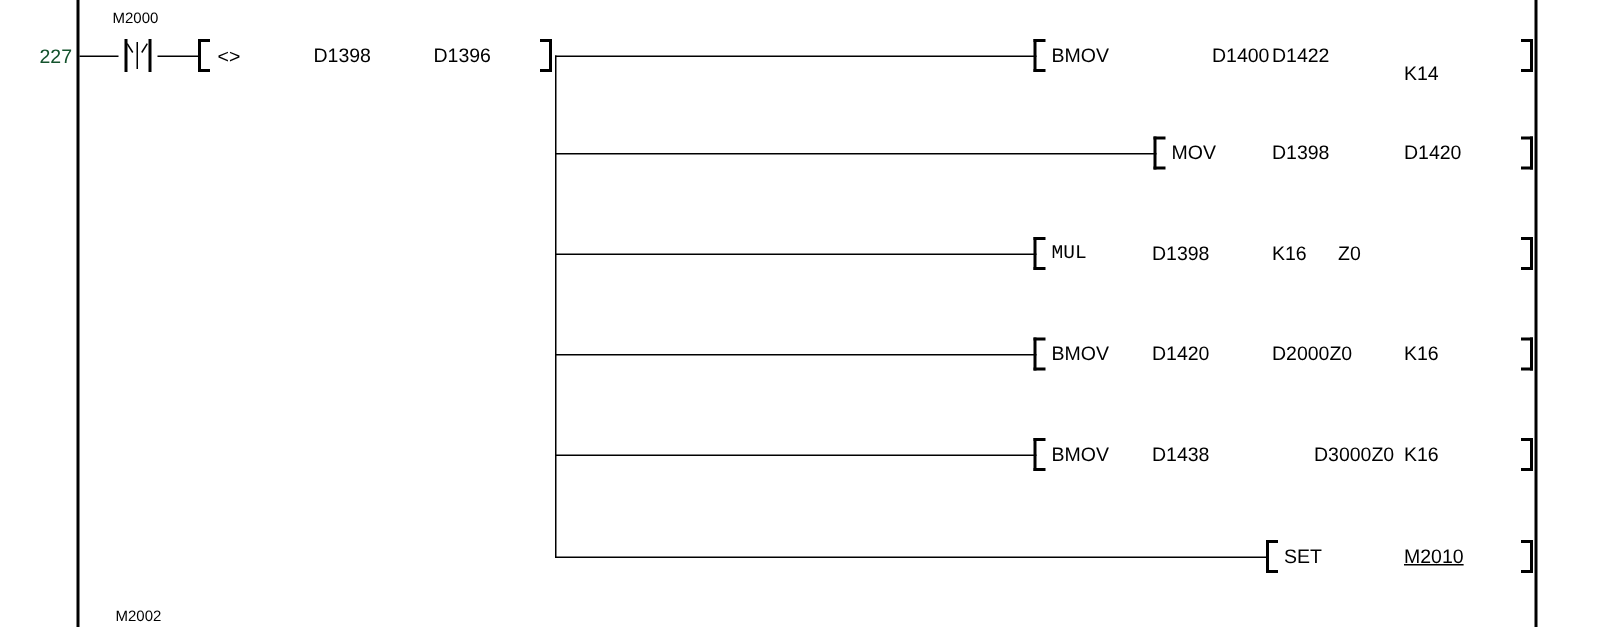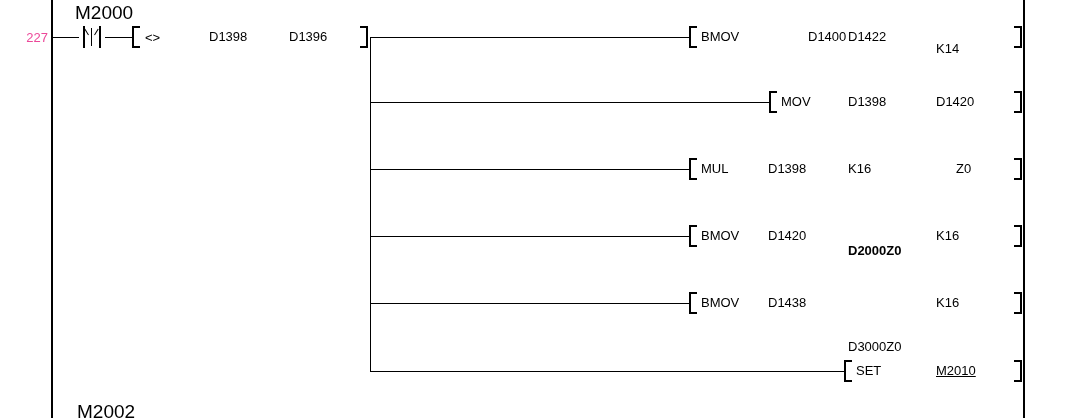--- a/index.html
+++ b/index.html
@@ -35,30 +35,30 @@
   .vwire {
     position: absolute;
     background: #000000;
     width: 1px;
   }
 
   
   .step-number {
     position: absolute;
     font-size: 13px;
-    color: #ec4899;
+    color: #14532d;
     text-align: right;
     line-height: 14px;
     white-space: nowrap;
   }
 
   
   .device-label {
     position: absolute;
-    font-size: 19px;
+    font-size: 10px;
     color: #000000;
     line-height: 14px;
     white-space: nowrap;
   }
 
   
   .contact {
     position: absolute;
     width: 26px;
     height: 22px;
@@ -168,39 +168,39 @@
 
   <div class="hwire" style="left:370px; top:102px; width:401px;"></div>
   <div class="bracket-open" style="left:769px; top:91px;"></div>
   <div class="instr-text" style="left:781px; top:95px;">MOV</div>
   <div class="instr-text" style="left:848px; top:95px;">D1398</div>
   <div class="instr-text" style="left:936px; top:95px;">D1420</div>
   <div class="bracket-close" style="left:1014px; top:91px;"></div>
 
   <div class="hwire" style="left:370px; top:169px; width:321px;"></div>
   <div class="bracket-open" style="left:689px; top:158px;"></div>
-  <div class="instr-text" style="left:701px; top:162px;">MUL</div>
+  <div class="instr-text" style="left:701px; top:162px;font-family:Liberation Mono, monospace;">MUL</div>
   <div class="instr-text" style="left:768px; top:162px;">D1398</div>
   <div class="instr-text" style="left:848px; top:162px;">K16</div>
-  <div class="instr-text" style="left:956px; top:162px;">Z0</div>
+  <div class="instr-text" style="left:892px; top:162px;">Z0</div>
   <div class="bracket-close" style="left:1014px; top:158px;"></div>
 
   <div class="hwire" style="left:370px; top:236px; width:321px;"></div>
   <div class="bracket-open" style="left:689px; top:225px;"></div>
   <div class="instr-text" style="left:701px; top:229px;">BMOV</div>
   <div class="instr-text" style="left:768px; top:229px;">D1420</div>
-  <div class="instr-text" style="left:848px; top:244px;font-weight:bold;">D2000Z0</div>
+  <div class="instr-text" style="left:848px; top:229px;">D2000Z0</div>
   <div class="instr-text" style="left:936px; top:229px;">K16</div>
   <div class="bracket-close" style="left:1014px; top:225px;"></div>
 
   <div class="hwire" style="left:370px; top:303px; width:321px;"></div>
   <div class="bracket-open" style="left:689px; top:292px;"></div>
   <div class="instr-text" style="left:701px; top:296px;">BMOV</div>
   <div class="instr-text" style="left:768px; top:296px;">D1438</div>
-  <div class="instr-text" style="left:848px; top:296px;margin-top:44px;">D3000Z0</div>
+  <div class="instr-text" style="left:876px; top:296px;">D3000Z0</div>
   <div class="instr-text" style="left:936px; top:296px;">K16</div>
   <div class="bracket-close" style="left:1014px; top:292px;"></div>
 
   <div class="hwire" style="left:370px; top:371px; width:476px;"></div>
   <div class="bracket-open" style="left:844px; top:360px;"></div>
   <div class="instr-text" style="left:856px; top:364px;">SET</div>
   <div class="instr-text" style="left:936px; top:364px;text-decoration:underline;">M2010</div>
   <div class="bracket-close" style="left:1014px; top:360px;"></div>
 
   <div class="device-label" style="left:77px; top:405px;">M2002</div>

